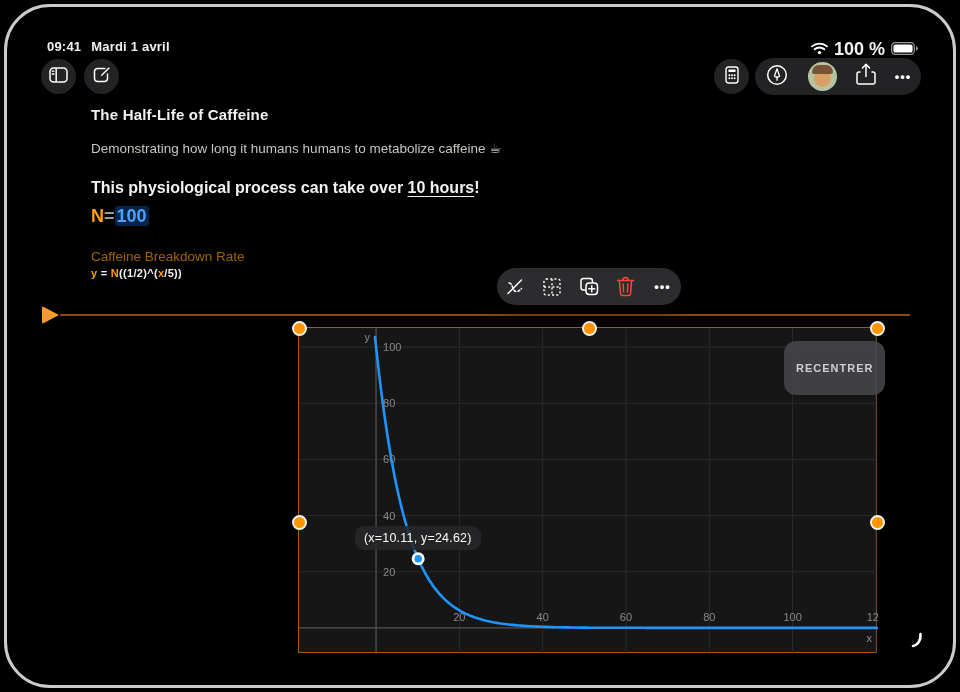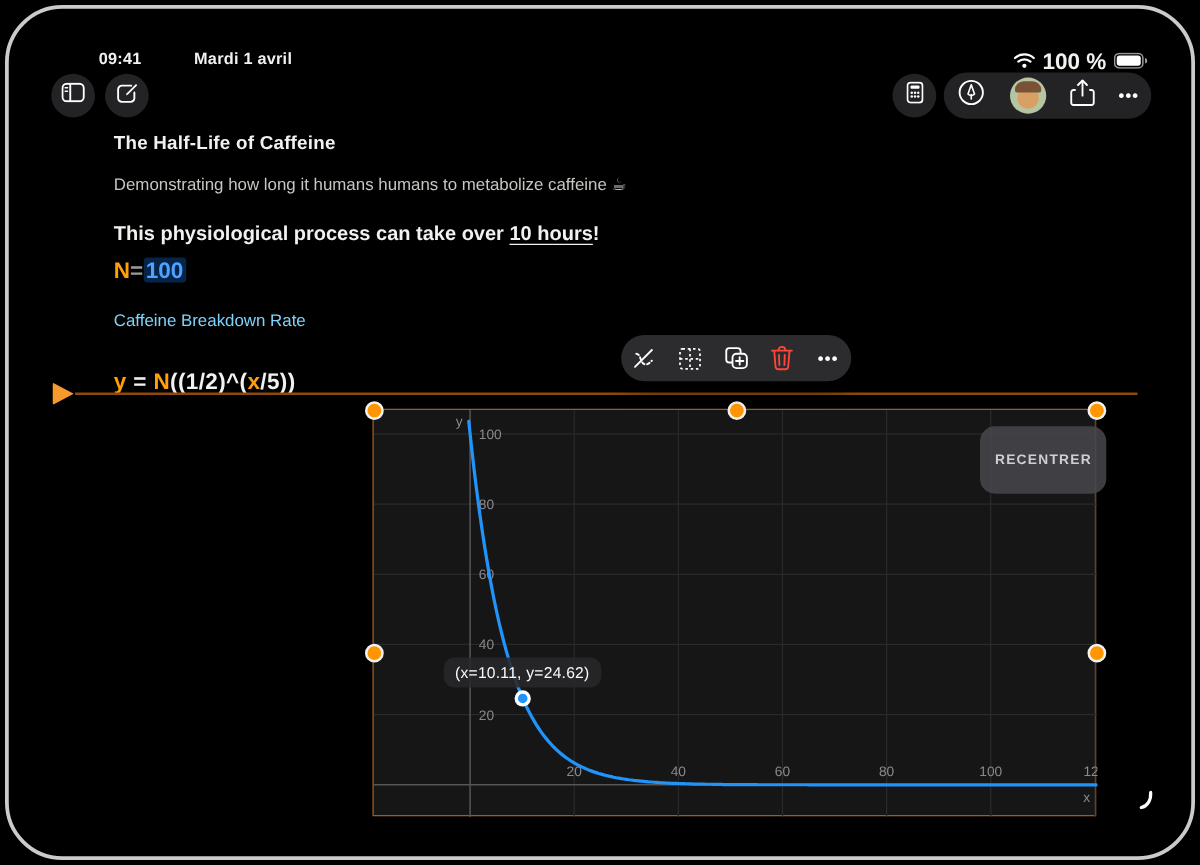--- a/index.html
+++ b/index.html
@@ -3,36 +3,36 @@
 <meta charset="utf-8">
 <style>
   html,body{margin:0;padding:0;background:#000;}
   body{position:relative;width:960px;height:692px;overflow:hidden;
        font-family:"Liberation Sans","DejaVu Sans",sans-serif;color:#f2f1ef;}
   .abs{position:absolute;}
   
   .frame{position:absolute;inset:4px;border:3px solid #cbcbce;border-radius:46px;pointer-events:none;z-index:50;}
   
   .status-left{left:47px;top:39px;font-size:13px;font-weight:bold;letter-spacing:.2px;}
-  .status-left span{margin-right:10px;margin-left:32px;}
+  .status-left span{margin-right:10px;}
   .status-right{right:42px;top:39px;display:flex;align-items:center;gap:6px;font-size:18px;font-weight:bold;}
   
   .circle-btn{width:35px;height:35px;border-radius:50%;background:#232325;display:flex;align-items:center;justify-content:center;}
   .pill{position:absolute;height:37px;border-radius:19px;background:#232325;display:flex;align-items:center;justify-content:space-around;}
   
   .title{left:91px;top:106px;font-size:15px;font-weight:bold;letter-spacing:.2px;}
   .subtitle{left:91px;top:140px;font-size:13.5px;color:#c7c5c0;}
   .statement{left:91px;top:179px;font-size:16px;font-weight:bold;}
   .statement .ul{text-decoration:underline;text-underline-offset:3px;text-align:center;}
   .variable{left:91px;top:206px;font-size:18px;font-weight:bold;}
   .variable .vname{color:#ff9f0a;}
   .variable .veq{color:#9a9aa0;}
   .variable .vval{color:#4da3ff;background:rgba(10,80,160,.45);border-radius:3px;padding:0 2px;}
-  .eq-label{left:91px;top:249px;font-size:13.5px;color:#7dd3fc;}
-  .equation{left:91px;top:267px;font-size:18px;font-weight:bold;letter-spacing:.3px;margin-top:28px;}
+  .eq-label{left:91px;top:249px;font-size:13.5px;color:#a16207;}
+  .equation{left:91px;top:267px;font-size:11px;font-weight:bold;letter-spacing:.3px;}
   .equation .ov{color:#ff9f0a;}
   
   .ctx-toolbar{left:497px;top:268px;width:184px;height:37px;border-radius:19px;background:#2c2c2e;
     box-shadow:0 6px 16px rgba(0,0,0,.55);display:flex;align-items:center;justify-content:space-around;z-index:20;}
   .ctx-toolbar .ibtn{width:30px;height:30px;display:flex;align-items:center;justify-content:center;}
   
   .ruler{left:60px;top:314px;width:850px;height:2px;background:#8a4a10;}
   .tri{left:42px;top:306px;width:0;height:0;border-style:solid;border-width:9px 0 9px 17px;
        border-color:transparent transparent transparent #f79a2e;border-radius:2px;}
   

